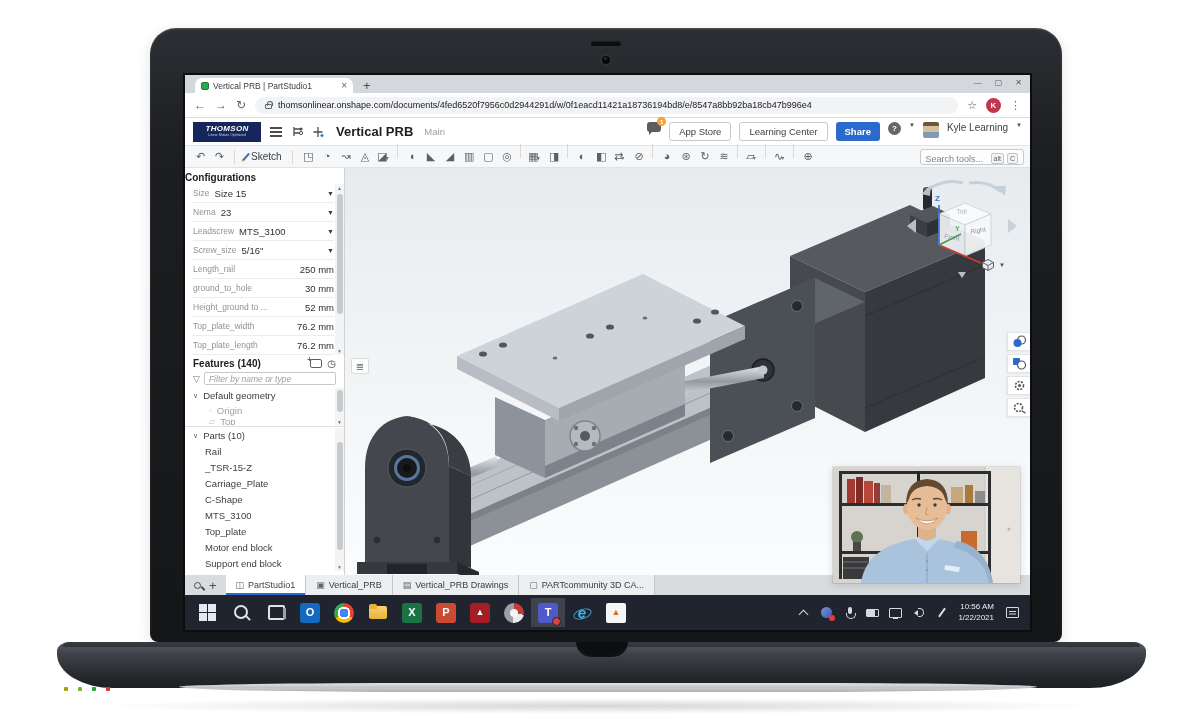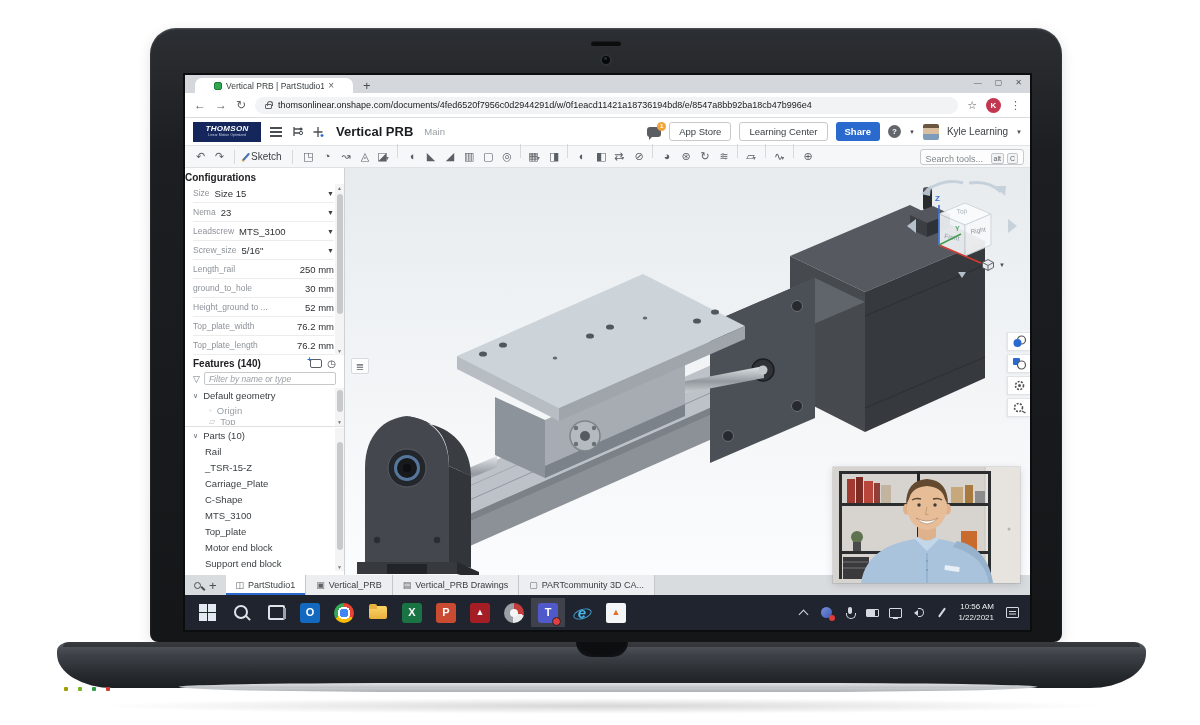--- a/index.html
+++ b/index.html
@@ -28,21 +28,21 @@
   .base-notch { position:absolute; left:calc(50% - 26px); top:0; width:52px; height:15px;
     background:radial-gradient(ellipse at 50% 0%, #0d0e10 60%, #1b1d20 100%); border-radius:0 0 26px 26px; }
   .base-lip { position:absolute; left:122px; bottom:-4px; width:858px; height:9px;
     background:linear-gradient(180deg,#eceeef, #a7abaf); border-radius:50% / 70% 70% 100% 100%; opacity:.95; }
   .calib-dots { position:absolute; left:64px; top:687px; display:flex; gap:10px; }
   .calib-dots i { width:4px; height:4px; border-radius:1px; }
 
   
   .tabstrip { height:18px; background:#d4d7db; display:flex; align-items:flex-end; position:relative; flex:0 0 18px; }
   .btab { margin-left:10px; width:158px; height:15px; background:#fff; border-radius:7px 7px 0 0;
-    display:flex; align-items:center; padding:0 19px; gap:4px;justify-content:space-between; }
+    display:flex; align-items:center; padding:0 6px; gap:4px;justify-content:space-between; }
   .favicon { width:8px; height:8px; background:#2fa84f; border:1px solid #1d7d36; border-radius:2px; flex:0 0 8px; }
   .btab-title { font-size:8.5px; color:#3c4043; white-space:nowrap; overflow:hidden; flex:1; }
   .btab-close { font-size:10px; color:#5f6368; line-height:1; }
   .newtab { font-size:13px; color:#494c50; margin:0 0 1px 10px; line-height:1; }
   .win-controls { position:absolute; right:8px; top:3px; display:flex; gap:13px; font-size:8px; color:#55585c; }
   .addressbar { height:25px; background:#fff; border-bottom:1px solid #dadce0; display:flex; align-items:center;
     padding:0 9px; gap:9px; flex:0 0 25px; }
   .nav-glyph { font-size:12px; color:#5f6368; line-height:1; }
   .url-pill { flex:1; height:17px; background:#f1f3f4; border-radius:9px; display:flex; align-items:center;
     padding:0 10px; gap:6px; min-width:0; }
@@ -59,21 +59,21 @@
   .os-header { height:28px; background:#fff; border-bottom:1px solid #e3e3e3; display:flex; align-items:center;
     padding:0 8px; gap:9px; flex:0 0 28px; }
   .logo { width:68px; height:20px; background:#14265c; display:flex; flex-direction:column; align-items:center;
     justify-content:center; line-height:1; flex:0 0 68px; }
   .logo-main { font-size:8px; font-weight:bold; font-style:italic; color:#fff; letter-spacing:.3px; }
   .logo-sub { font-size:3.5px; color:#c3cade; margin-top:1px; }
   .burger { width:12px; height:2px; background:#4a4d51; box-shadow:0 4px 0 #4a4d51, 0 8px 0 #4a4d51; margin-top:-8px; }
   .hdr-ic { color:#4a4d51; display:flex; align-items:center; }
   .doc-title { font-size:13px; font-weight:bold; color:#1b1e21; margin-left:2px; white-space:nowrap; }
   .workspace { font-size:9.5px; color:#9aa0a6; margin-left:2px; }
-  .hdr-right { margin-left:auto; display:flex; align-items:center; gap:8px; }
+  .hdr-right { margin-left:auto; display:flex; gap:8px; }
   .chat { width:14px; height:10px; background:#5a5e63; border-radius:3px; position:relative; }
   .chat::after { content:""; position:absolute; left:2px; bottom:-3px; border:3px solid transparent; border-top-color:#5a5e63; border-left-color:#5a5e63; }
   .chat .badge { position:absolute; right:-5px; top:-5px; width:9px; height:9px; border-radius:50%;
     background:#f1a33c; color:#fff; font-size:6px; font-weight:bold; display:flex; align-items:center; justify-content:center; }
   .hdr-btn { height:19px; padding:0 9px; border:1px solid #c7cacd; border-radius:3px; background:#fff;
     font-size:9.5px; color:#3c4043; display:flex; align-items:center; white-space:nowrap; }
   .hdr-btn.primary { border:none; color:#fff; font-weight:bold; }
   .help { width:13px; height:13px; border-radius:50%; background:#63676c; color:#fff; font-size:8px; font-weight:bold;
     display:flex; align-items:center; justify-content:center; }
   .caret { font-size:6px; color:#4a4d51; }

